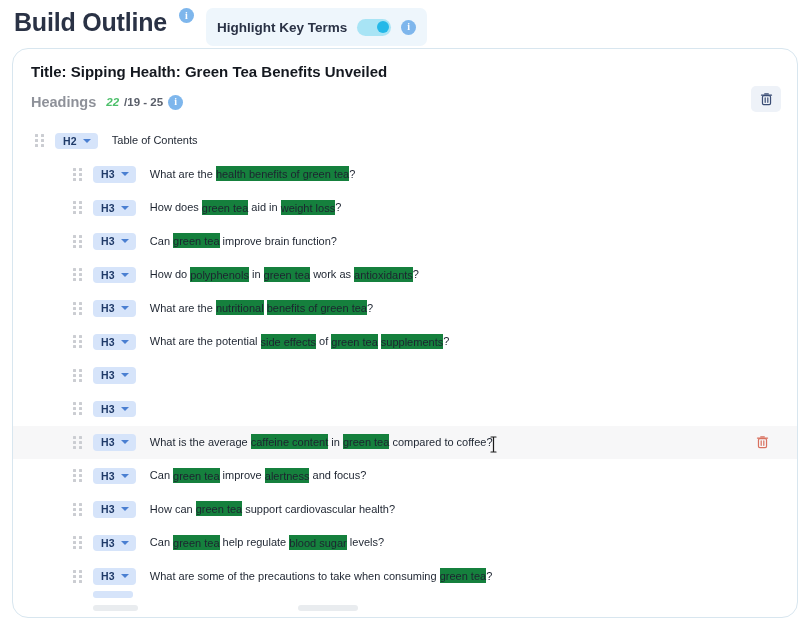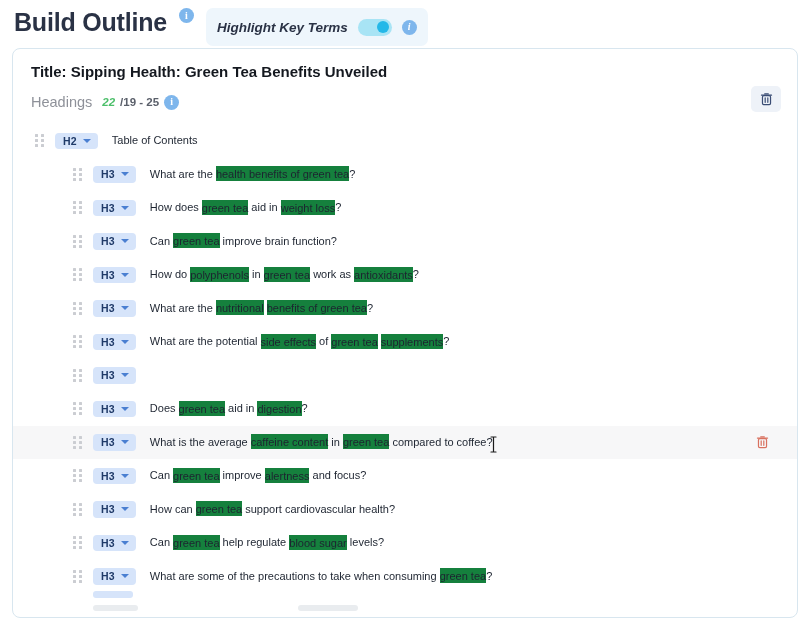--- a/index.html
+++ b/index.html
@@ -39,21 +39,20 @@
     flex: 0 0 auto;
     line-height: 1;
   }
   .highlight-pill {
     display: flex;
     align-items: center;
     gap: 10px;
     background: #eef6fc;
     border-radius: 7px;
     padding: 7px 11px;
-    font-style: italic;
   }
   .highlight-label {
     font-size: 13.5px;
     font-weight: bold;
     color: #2a3245;
     white-space: nowrap;
   }
   .toggle {
     width: 34px; height: 17px;
     border-radius: 9px;
@@ -66,21 +65,21 @@
     top: 2.5px; right: 2.5px;
     width: 12px; height: 12px;
     border-radius: 50%;
     background: #24b8e8;
   }
 
   
   .card {
     margin: 2px 12px 0 12px;
     border: 1px solid #d8e6ef;
-    border-radius: 8px;
+    border-radius: 16px;
     background: #ffffff;
     height: 570px;
     position: relative;
     overflow: hidden;
   }
   .card-inner { padding: 14px 0 0 0; }
 
   .doc-title {
     font-size: 15px;
     font-weight: bold;
@@ -90,21 +89,21 @@
   }
   .headings-row {
     display: flex;
     align-items: center;
     padding: 0 18px;
     margin-bottom: 14px;
     position: relative;
   }
   .headings-label {
     font-size: 14.5px;
-    font-weight: normal;
+    font-weight: bold;
     color: #8e9199;
     margin-right: 10px;
   }
   .headings-count {
     font-size: 11.5px;
     font-weight: bold;
     color: #5a5f6a;
     display: flex;
     align-items: center;
     gap: 5px;
@@ -391,21 +390,20 @@
             <i></i>
             <i></i>
             <i></i>
             <i></i>
             <i></i>
           </span>
           <span class="level-badge">
             <span class="lvl">H3</span>
             <span class="chev"></span>
           </span>
-          <span class="row-text"><span>Does </span><mark>green tea</mark><span> aid in </span><mark>digestion</mark><span>?</span></span>
         </div>
         <div class="row indent hovered">
           <span class="drag-handle">
             <i></i>
             <i></i>
             <i></i>
             <i></i>
             <i></i>
             <i></i>
           </span>

